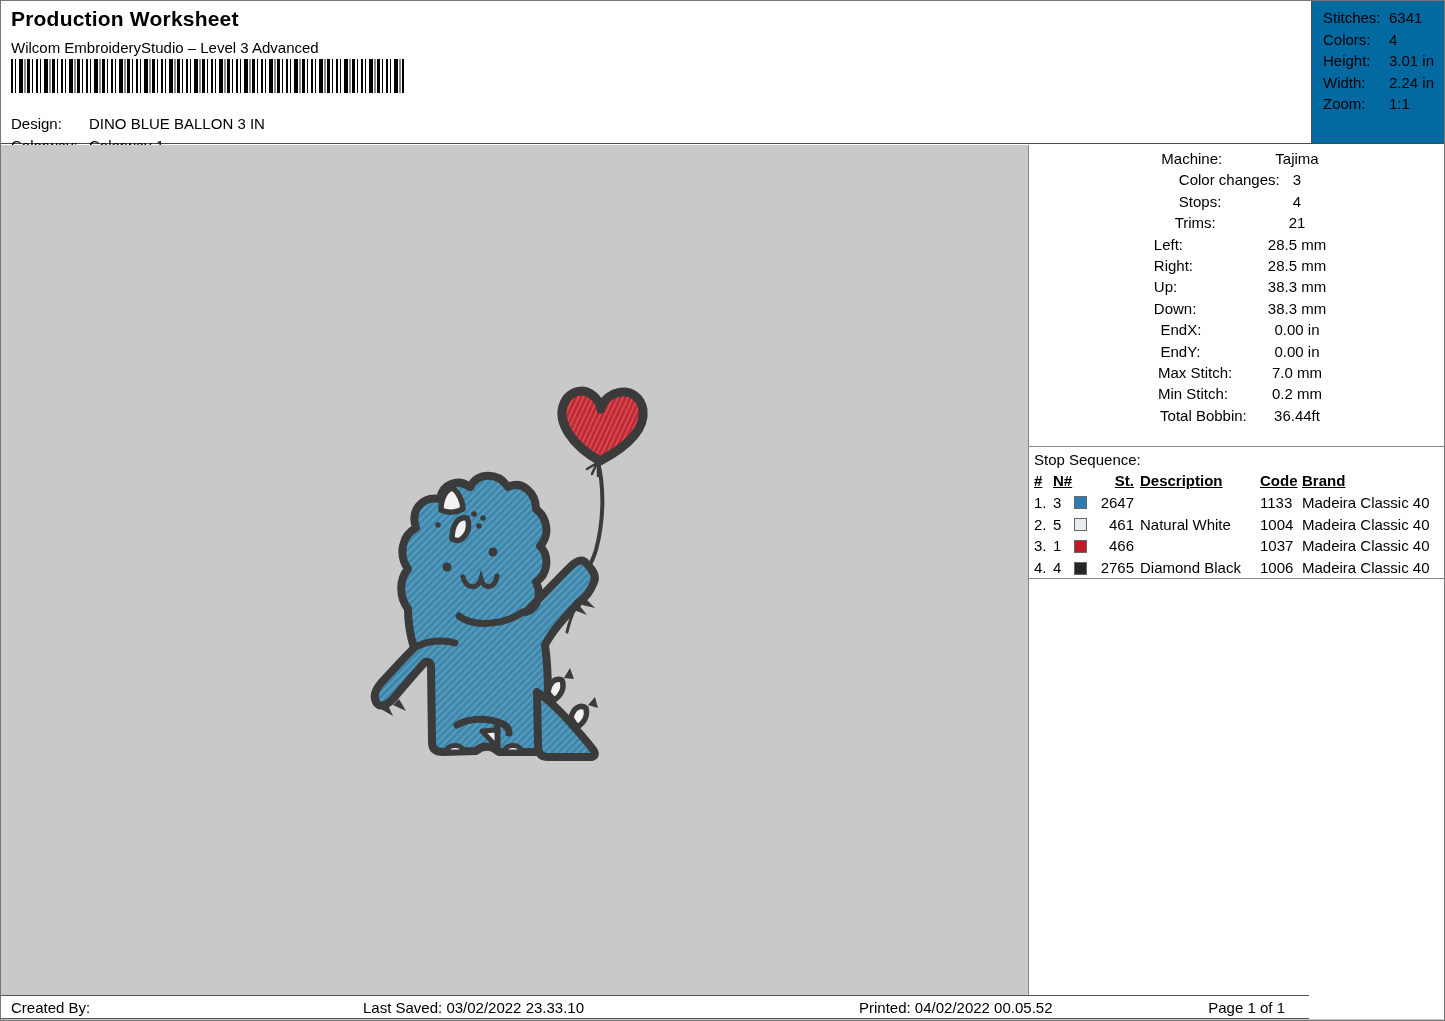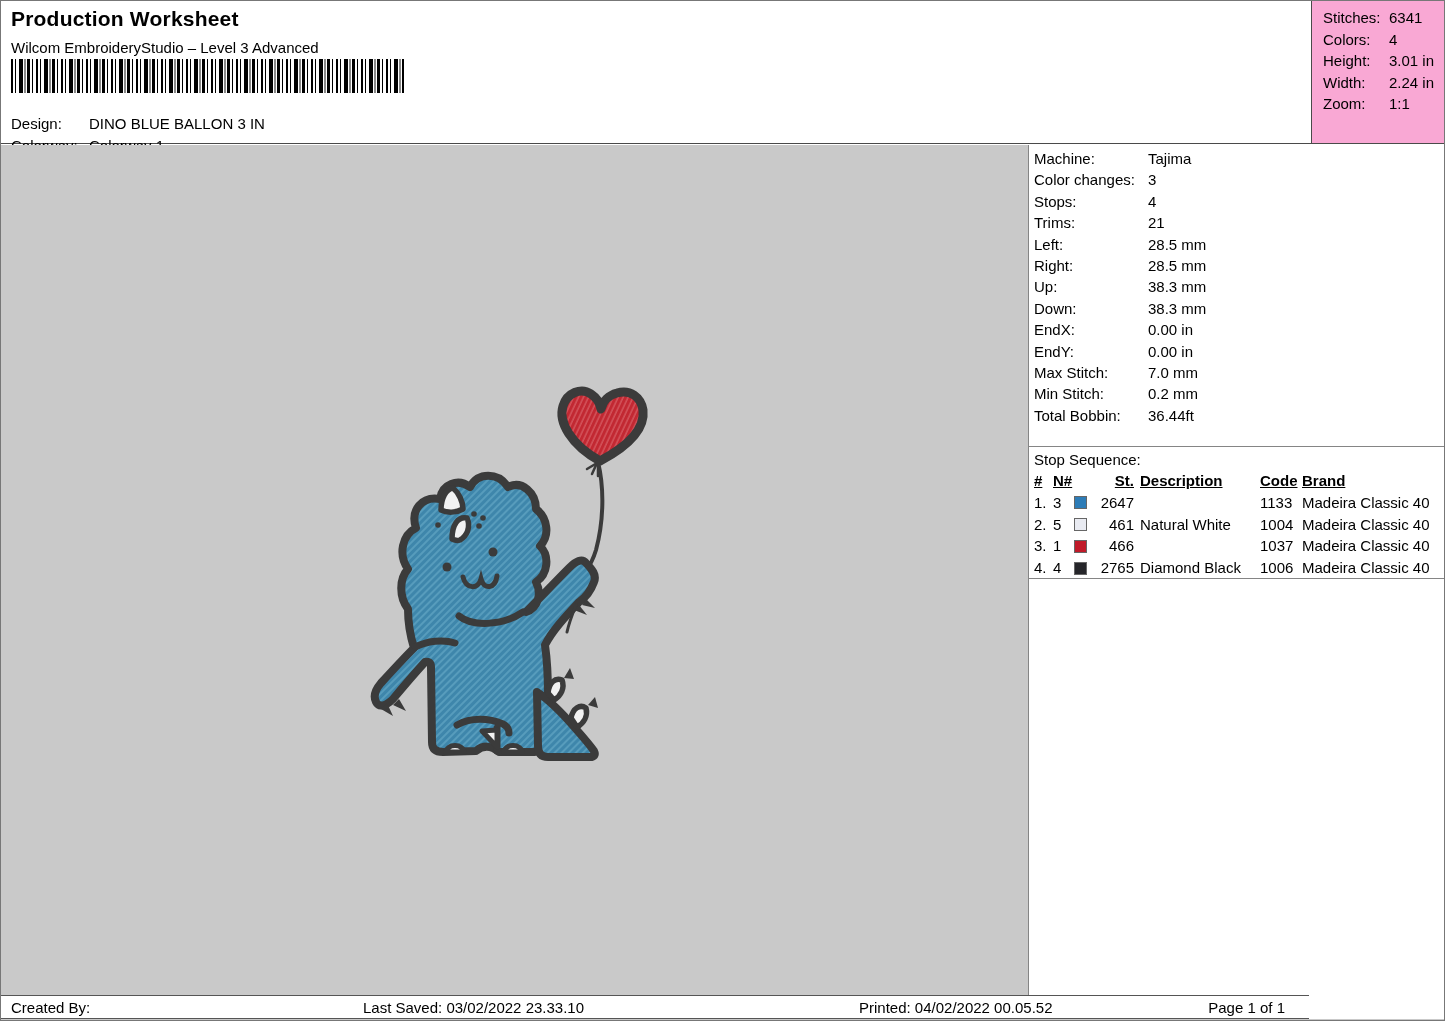--- a/index.html
+++ b/index.html
@@ -14,33 +14,33 @@
   .title{position:absolute;left:10px;top:6px;font-size:21px;font-weight:bold;letter-spacing:0.2px;}
   .subtitle{position:absolute;left:10px;top:38px;font-size:15px;}
   .barcode{position:absolute;left:10px;top:58px;width:393px;height:34px;background-color:#fff;
     background-image:repeating-linear-gradient(90deg,
       #000 0 2px,#fff 2px 4px,#000 4px 5px,#fff 5px 8px,#000 8px 12px,#fff 12px 13px,
       #888 13px 15px,#fff 15px 16px,#000 16px 19px,#fff 19px 21px,#000 21px 22px,#fff 22px 25px);
   }
   .meta-row{position:absolute;left:10px;font-size:15px;}
   .meta-label{display:inline-block;width:78px;margin-top:14px;}
   
-  .summary{position:absolute;left:1310px;top:0;width:135px;height:143px;background:#f9a8d4;
+  .summary{position:absolute;left:1310px;top:0;width:135px;height:143px;background:#0369a1;
     border-left:1px solid #4a4a4a;border-bottom:1px solid #4a4a4a;box-sizing:border-box;
     padding-top:6px;}
   .sum-row{display:flex;font-size:15px;line-height:21.5px;padding-left:11px;}
   .sum-label{width:66px;}
   
   .canvas{position:absolute;left:0;top:144px;width:1027px;height:850px;background:var(--c-canvas,#c9c9c9);}
   .design-svg{position:absolute;left:350px;top:216px;}
   
   .side-panel{position:absolute;left:1027px;top:144px;width:418px;height:850px;background:#fff;
     border-left:1px solid #858585;box-sizing:border-box;}
   .machine-info{height:302px;border-bottom:1px solid #858585;box-sizing:border-box;padding-top:3px;}
-  .info-row{display:flex;font-size:15px;line-height:21.4px;padding-left:5px;}
+  .info-row{display:flex;font-size:15px;line-height:21.4px;padding-left:5px;justify-content:center;}
   .info-label{width:114px;}
   .stop-seq{height:132px;border-bottom:1px solid #858585;box-sizing:border-box;padding-top:2px;}
   .ss-title{font-size:15px;line-height:21px;padding-left:5px;}
   .ss-row{display:flex;align-items:center;font-size:15px;line-height:21.8px;padding-left:5px;}
   .ss-head span{font-weight:bold;text-decoration:underline;}
   .c-num{width:19px;}
   .c-n{width:21px;}
   .c-sw{width:24px;display:flex;align-items:center;}
   .swatch{width:13px;height:13px;border:1px solid #666;box-sizing:border-box;}
   .c-st{width:36px;text-align:right;}

